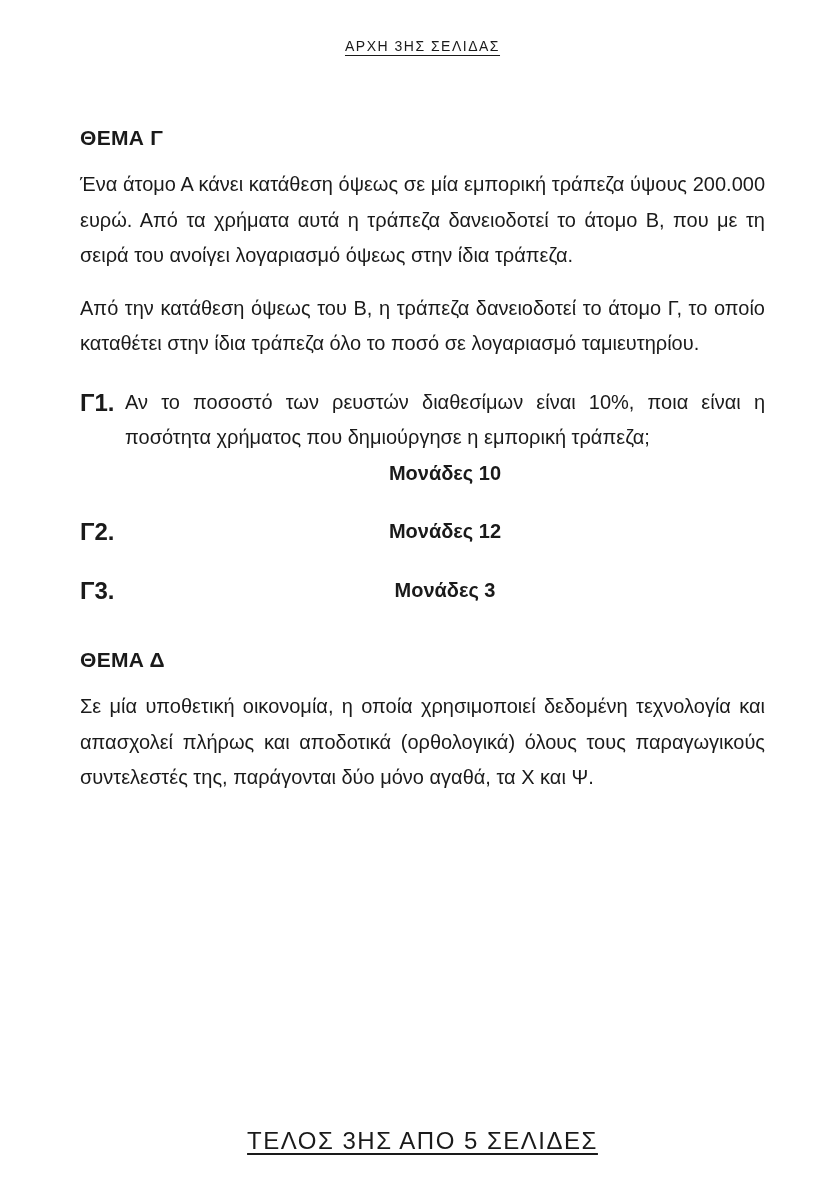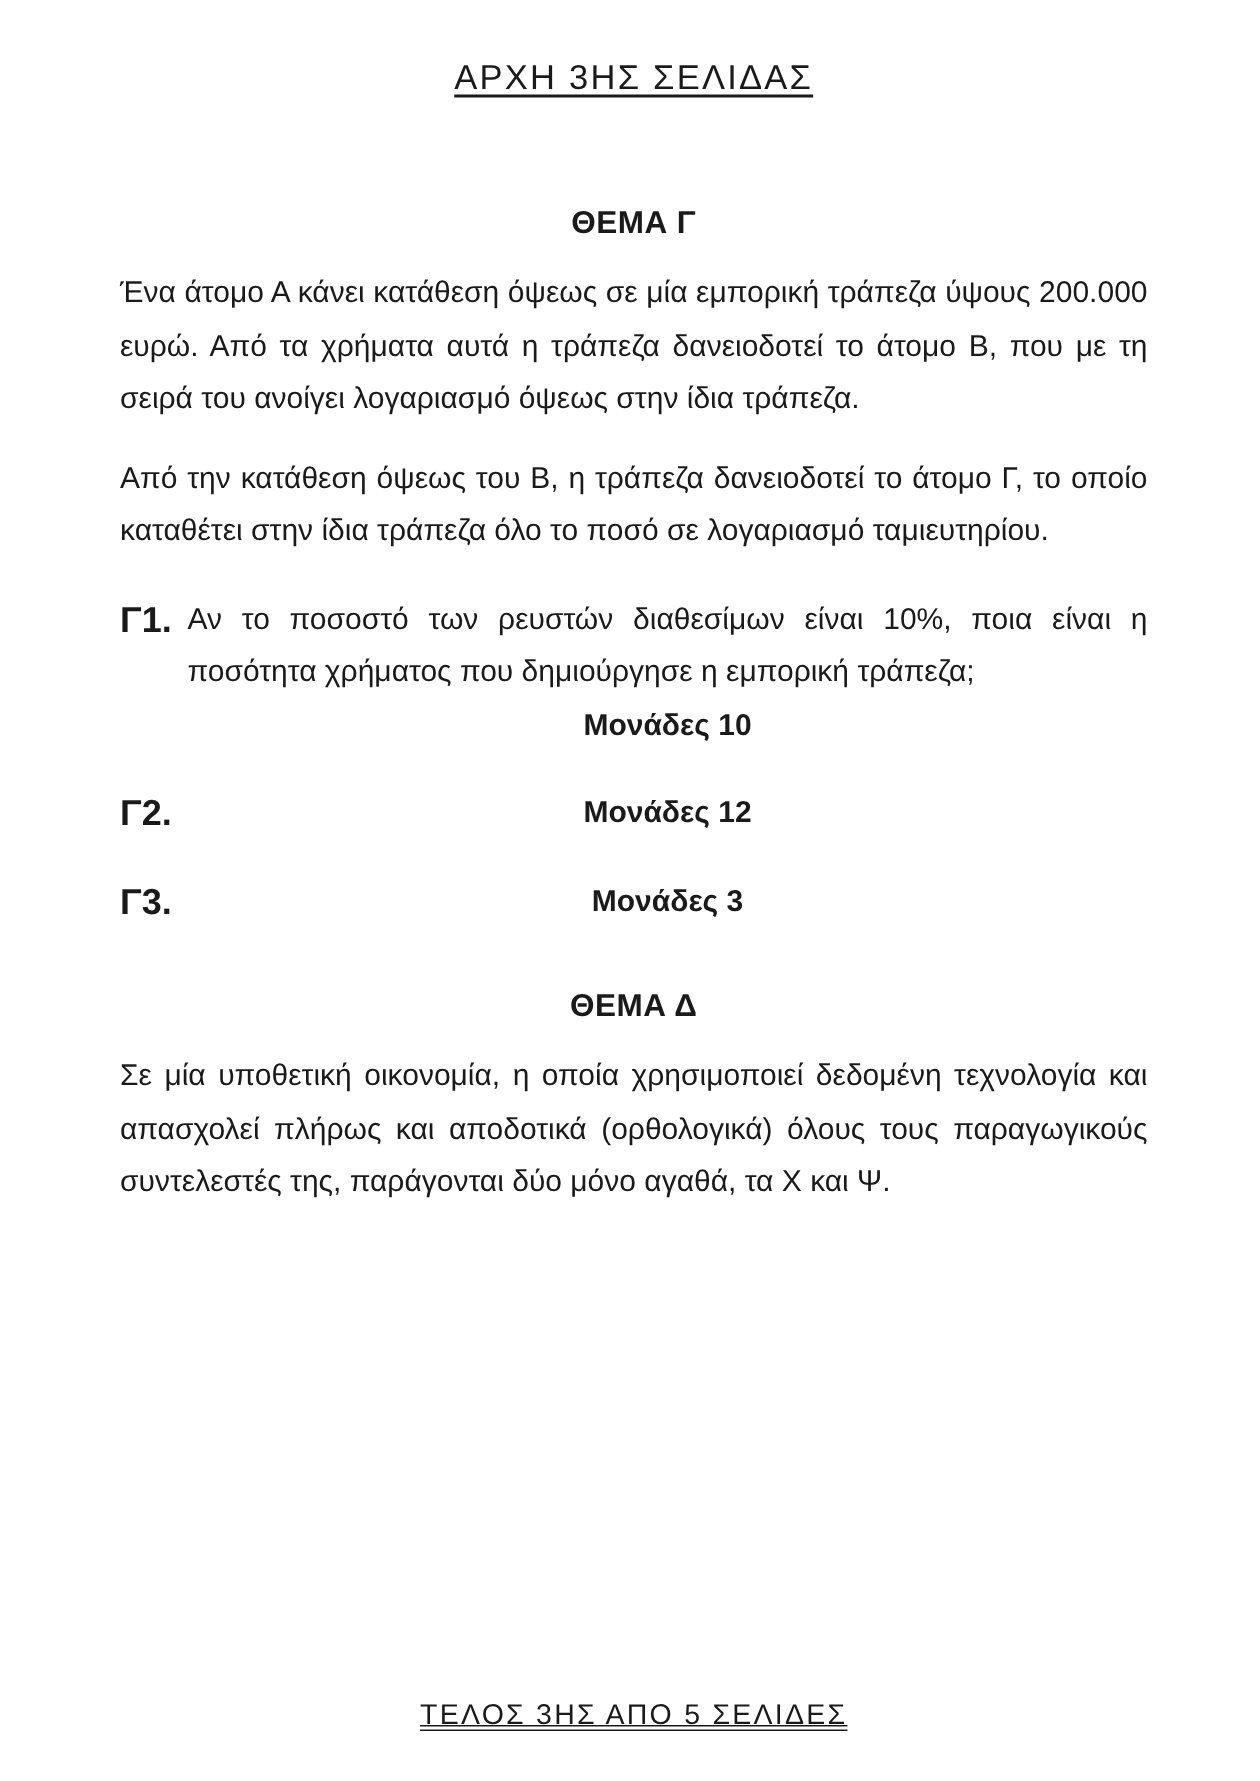--- a/index.html
+++ b/index.html
@@ -12,33 +12,32 @@
   .page {
     position: relative;
     width: 840px;
     height: 1187px;
     background: #ffffff;
     padding: 38px 75px 0 80px;
     overflow: hidden;
   }
   .page-header {
     text-align: center;
-    font-size: 23px;
+    font-size: 14px;
     letter-spacing: 1.5px;
     margin-bottom: 0;
   }
   .page-header .hdr-text {
     text-decoration: underline;
     text-underline-offset: 4px;
   }
   .theme-title {
     font-weight: bold;
     font-size: 21px;
     letter-spacing: 0.3px;
-    text-align: center;
   }
   .theme-c-title { margin-top: 72px; }
   .theme-d-title { margin-top: 40px; }
   .para {
     font-size: 20px;
     line-height: 35.5px;
     text-align: justify;
     margin-top: 17px;
   }
   .questions { margin-top: 8px; }
@@ -63,23 +62,22 @@
     font-size: 20px;
     line-height: 35.5px;
     text-align: center;
   }
   .page-footer {
     position: absolute;
     left: 80px;
     right: 75px;
     bottom: 32px;
     text-align: center;
-    font-size: 19px;
+    font-size: 24px;
     letter-spacing: 1.5px;
-    text-decoration: underline;
   }
   .page-footer .ftr-text {
     text-decoration: underline;
     text-underline-offset: 4px;
   }
 </style>
 </head>
 <body>
 
 <div class="page">

